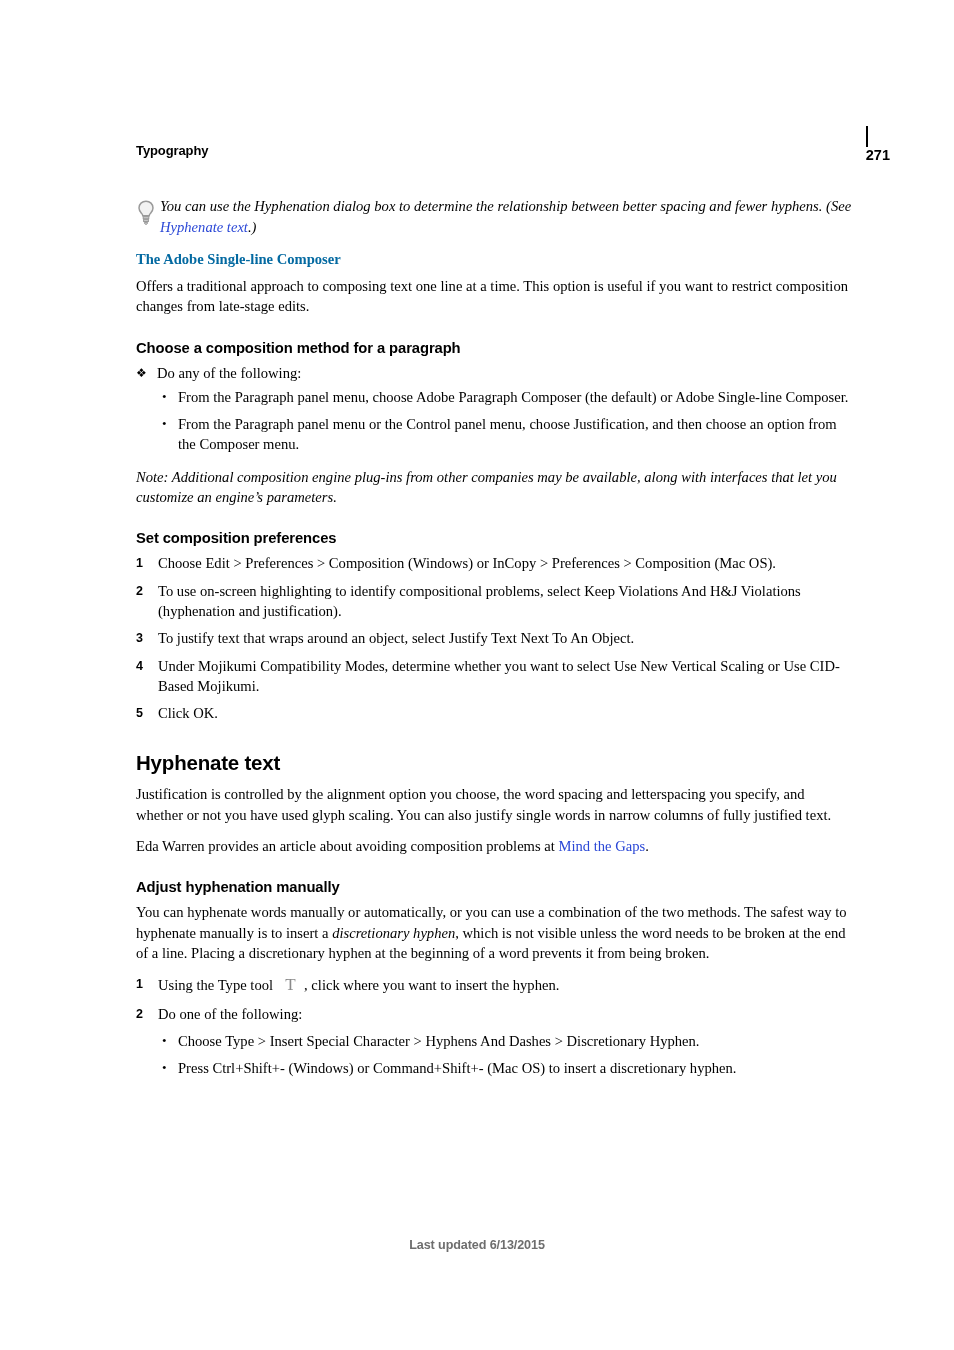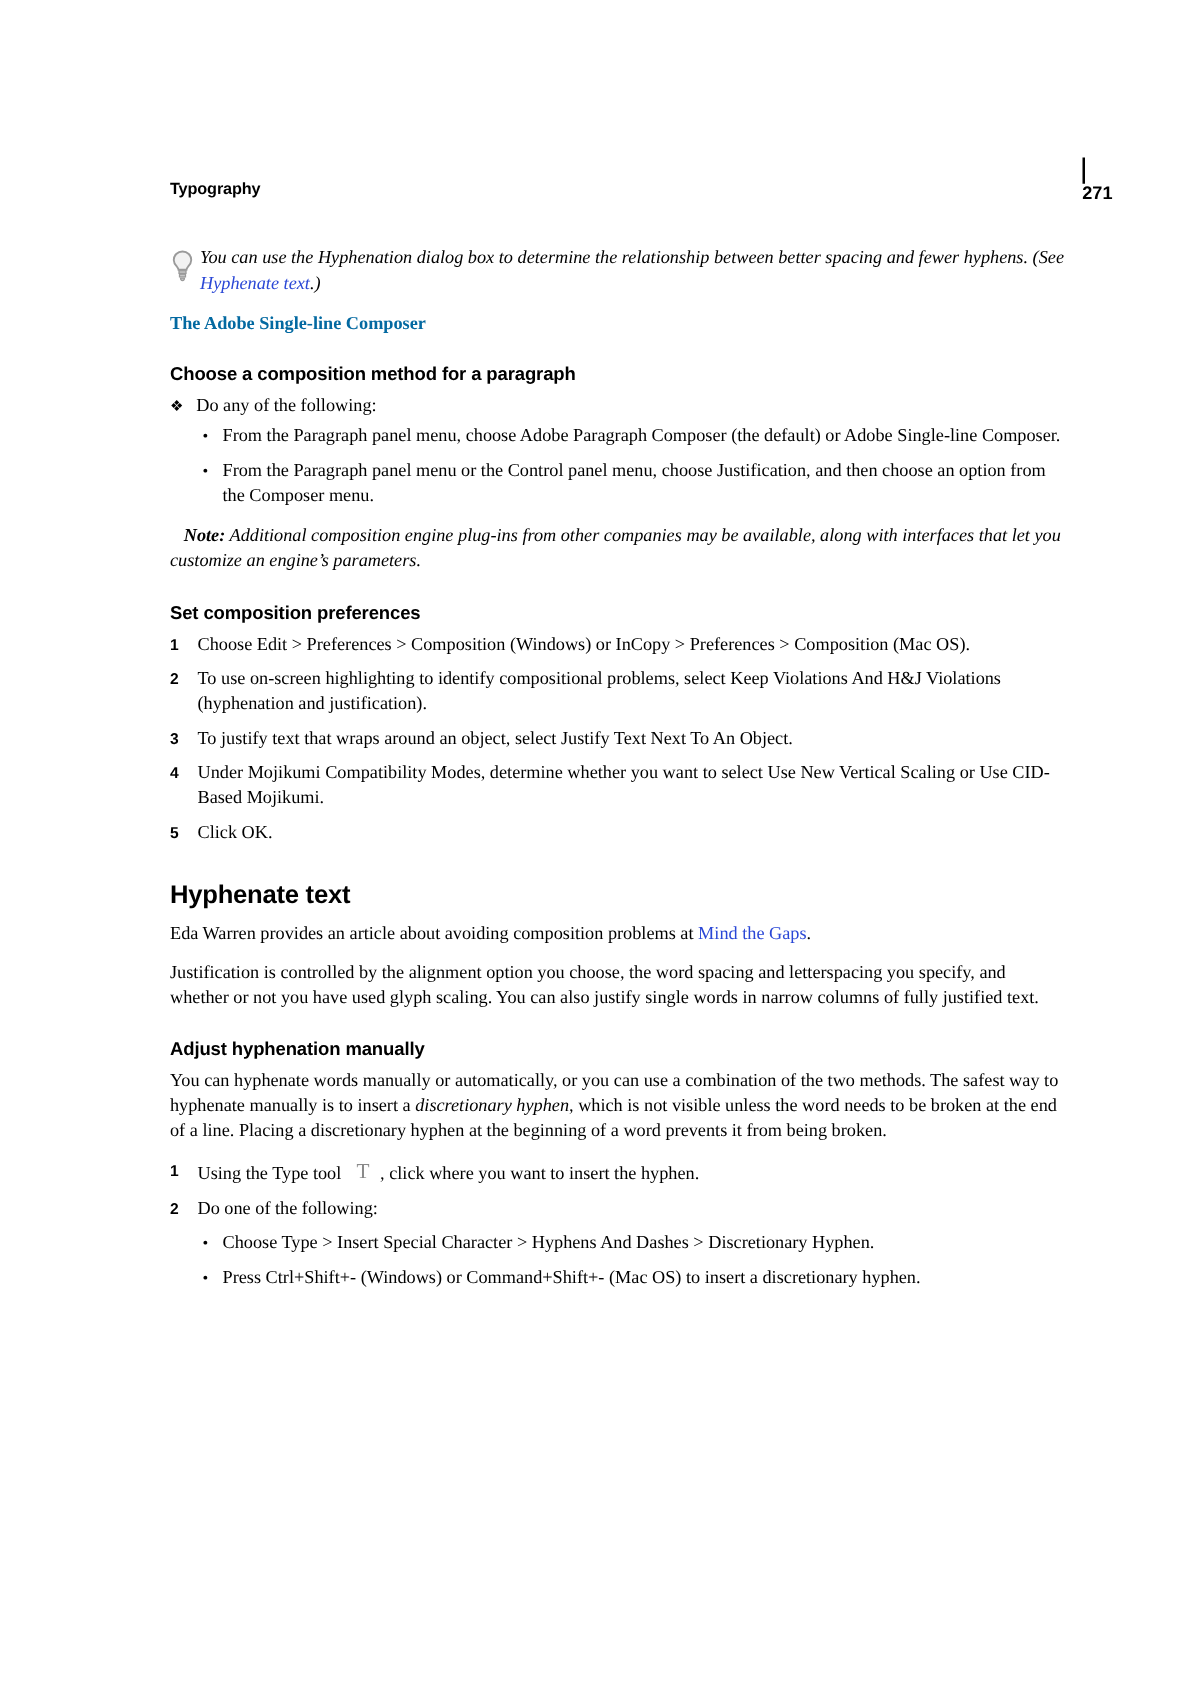--- a/index.html
+++ b/index.html
@@ -130,23 +130,22 @@
     color: #000;
   }
   p.note {
     font-family: "Liberation Serif", serif;
     font-style: italic;
     font-size: 14.6px;
     line-height: 20.3px;
     margin: 0 0 11px 0;
   }
   .note-label {
-    font-weight: bold;
+    font-weight: normal;
     font-style: italic;
-    margin-left: 11px;
   }
 
   
   .diamond-item {
     position: relative;
     padding-left: 21px;
     margin-bottom: 4px;
     font-family: "Liberation Serif", serif;
     font-size: 14.6px;
     line-height: 20.3px;
@@ -243,20 +242,21 @@
           <path d="M10 2.2c-4 0-7 3-7 6.7 0 2.6 1.5 4.2 2.6 5.5.7.9 1.1 1.5 1.2 2.4h6.4c.1-.9.5-1.5 1.2-2.4 1.1-1.3 2.6-2.9 2.6-5.5 0-3.7-3-6.7-7-6.7z" fill="#f2f2f2" stroke="#9a9a9a" stroke-width="1.5"></path>
           <rect x="7.2" y="17.6" width="5.6" height="2.1" fill="#c8c8c8" stroke="#9a9a9a" stroke-width="1"></rect>
           <rect x="7.6" y="20.4" width="4.8" height="2.1" fill="#c8c8c8" stroke="#9a9a9a" stroke-width="1"></rect>
           <path d="M8.4 23.4h3.2c0 1.2-.6 2-1.6 2s-1.6-.8-1.6-2z" fill="#c8c8c8" stroke="#9a9a9a" stroke-width="1"></path>
         </svg>
       </span>
       <div class="tip-text"><span>You can use the Hyphenation dialog box to determine the relationship between better spacing and fewer hyphens. (See </span><span class="doclink ital">Hyphenate text</span><span>.)</span></div>
     </div>
 
     <h3 class="serif-sub">The Adobe Single-line Composer</h3>
+    <p class="body">Offers a traditional approach to composing text one line at a time. This option is useful if you want to restrict composition changes from late-stage edits.</p>
 
     <h2 class="sub">Choose a composition method for a paragraph</h2>
 
     <div class="diamond-item">
       <span class="diamond-marker">❖</span>
       <span>Do any of the following:</span>
     </div>
 
     <div class="bullet-item">
       <span class="bullet-marker">•</span>
@@ -286,22 +286,22 @@
     <div class="num-item">
       <span class="num-marker">4</span>
       <span>Under Mojikumi Compatibility Modes, determine whether you want to select Use New Vertical Scaling or Use CID-Based Mojikumi.</span>
     </div>
     <div class="num-item">
       <span class="num-marker">5</span>
       <span>Click OK.</span>
     </div>
 
     <h1 class="sect">Hyphenate text</h1>
+    <p class="body">Justification is controlled by the alignment option you choose, the word spacing and letterspacing you specify, and whether or not you have used glyph scaling. You can also justify single words in narrow columns of fully justified text.</p>
     <p class="body"><span>Eda Warren provides an article about avoiding composition problems at </span><span class="doclink">Mind the Gaps</span><span>.</span></p>
-    <p class="body">Justification is controlled by the alignment option you choose, the word spacing and letterspacing you specify, and whether or not you have used glyph scaling. You can also justify single words in narrow columns of fully justified text.</p>
 
     <h2 class="sub">Adjust hyphenation manually</h2>
     <p class="body"><span>You can hyphenate words manually or automatically, or you can use a combination of the two methods. The safest way to hyphenate manually is to insert a </span><span class="ital">discretionary hyphen</span><span>, which is not visible unless the word needs to be broken at the end of a line. Placing a discretionary hyphen at the beginning of a word prevents it from being broken.</span></p>
 
     <div class="num-item" style="margin-bottom:8px;">
       <span class="num-marker">1</span>
       <span>Using the Type tool</span><span class="typetool-icon"><svg width="17" height="19" viewBox="0 0 17 19">
             <text x="8.5" y="15.5" font-family="Liberation Serif, serif" font-size="17" fill="#8a8a8a" text-anchor="middle">T</text>
           </svg></span><span>, click where you want to insert the hyphen.</span>
     </div>
@@ -314,14 +314,15 @@
       <span class="bullet-marker">•</span>
       <span>Choose Type &gt; Insert Special Character &gt; Hyphens And Dashes &gt; Discretionary Hyphen.</span>
     </div>
     <div class="bullet-item">
       <span class="bullet-marker">•</span>
       <span>Press Ctrl+Shift+- (Windows) or Command+Shift+- (Mac OS) to insert a discretionary hyphen.</span>
     </div>
 
   </div>
 
+  <div class="footer">Last updated 6/13/2015</div>
 
 </div>
 
 </body></html>

